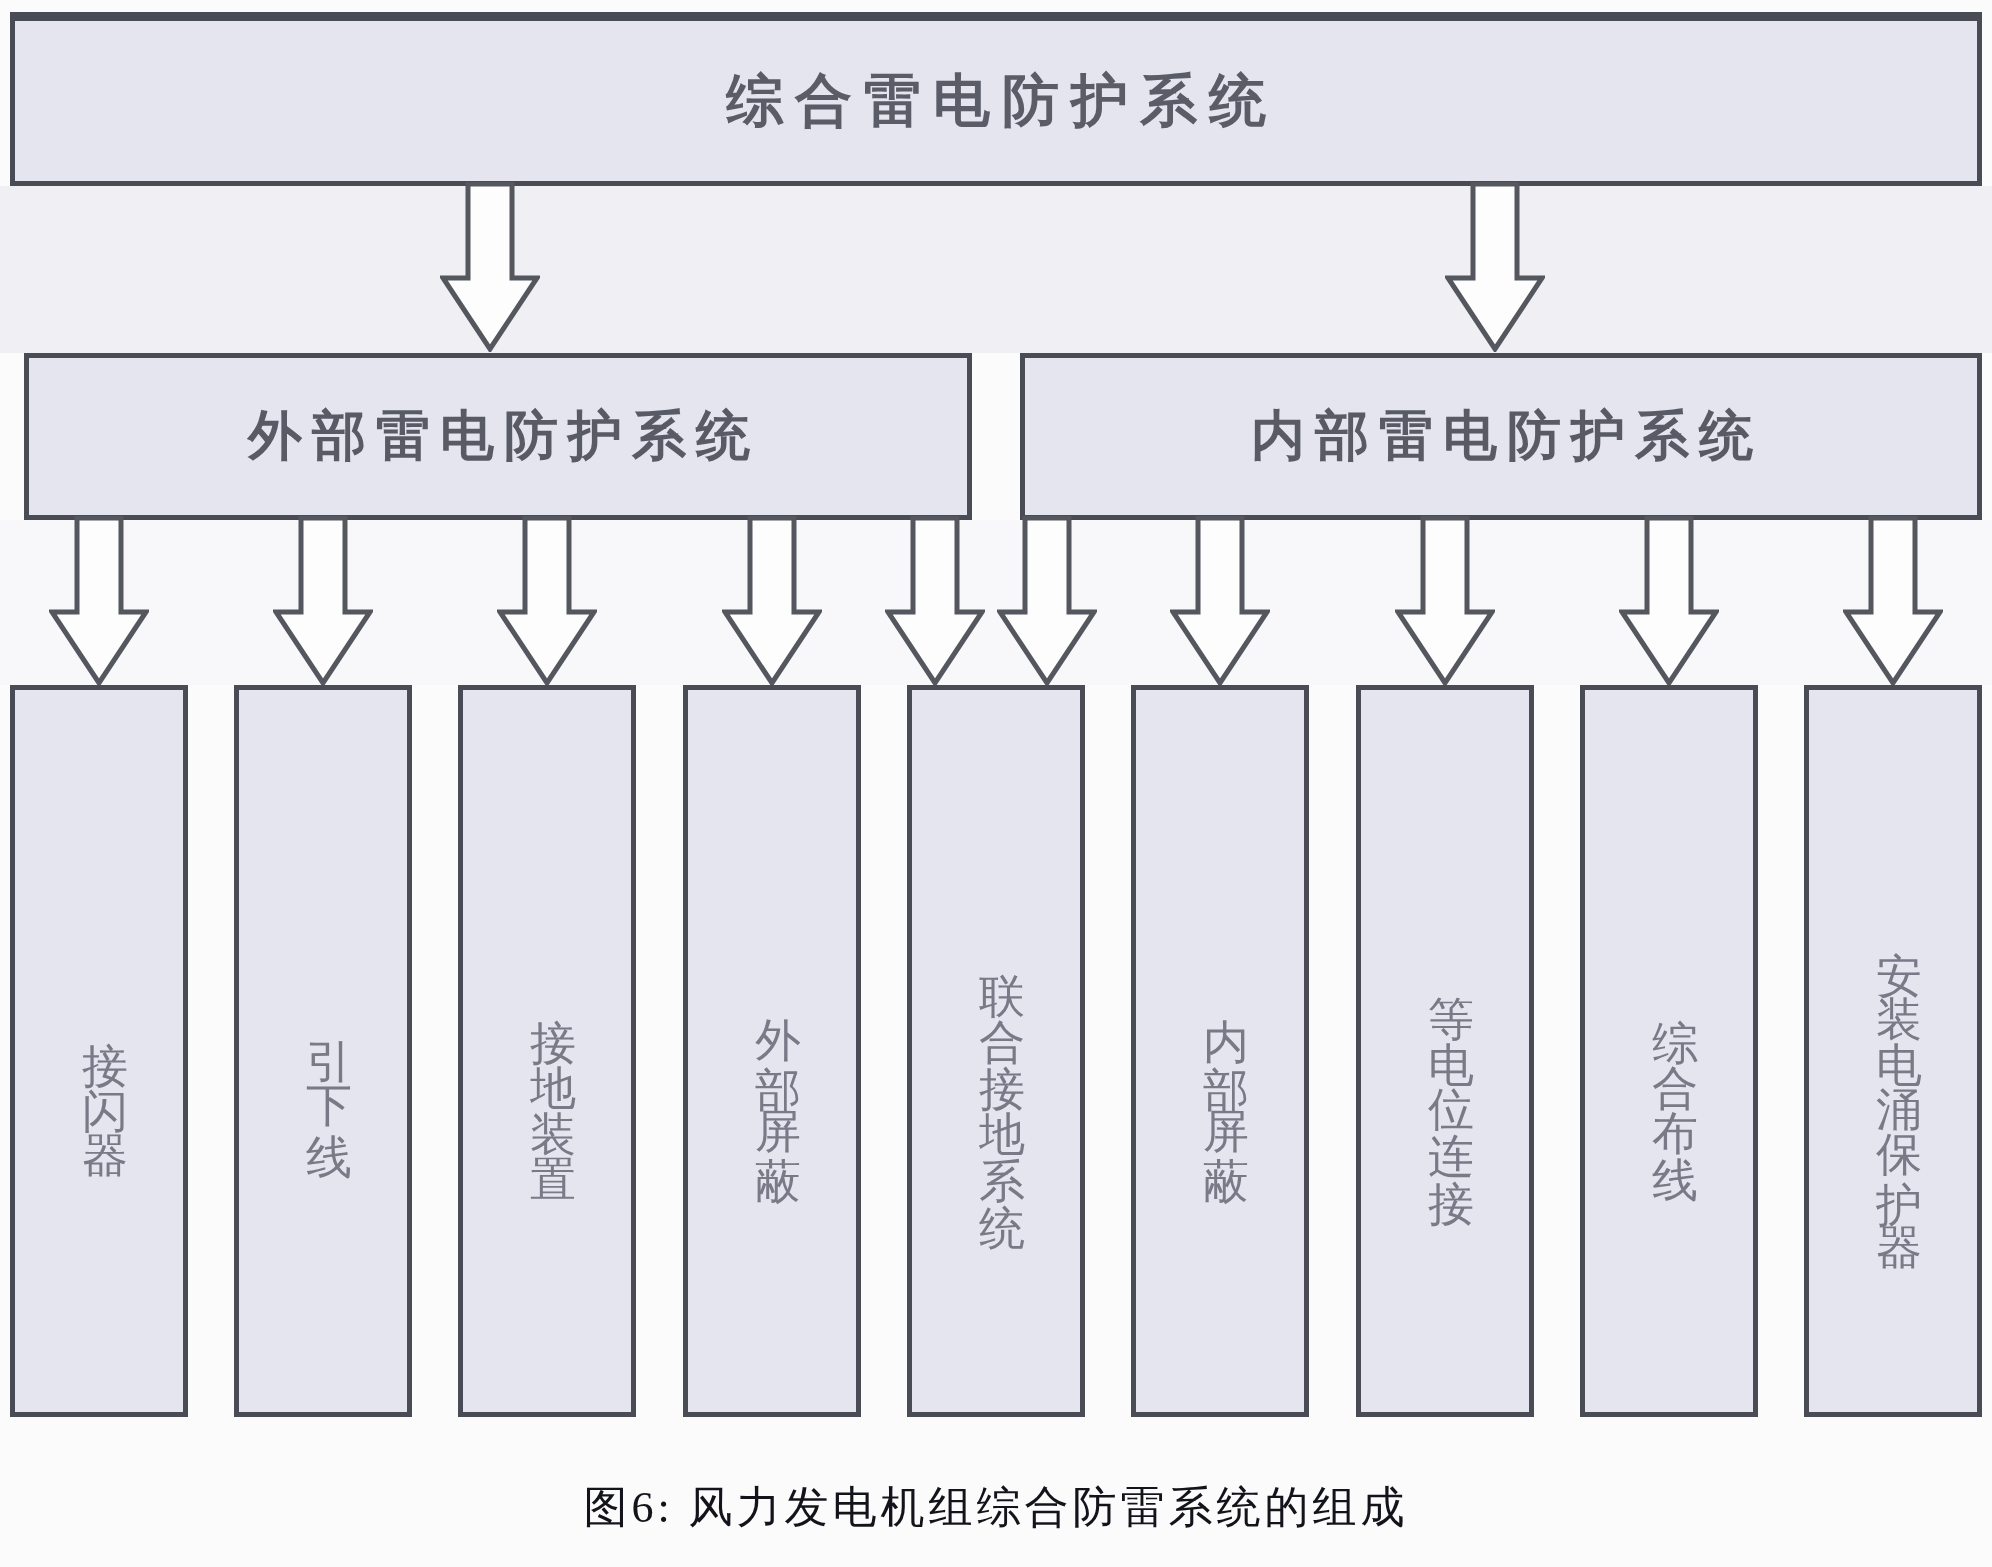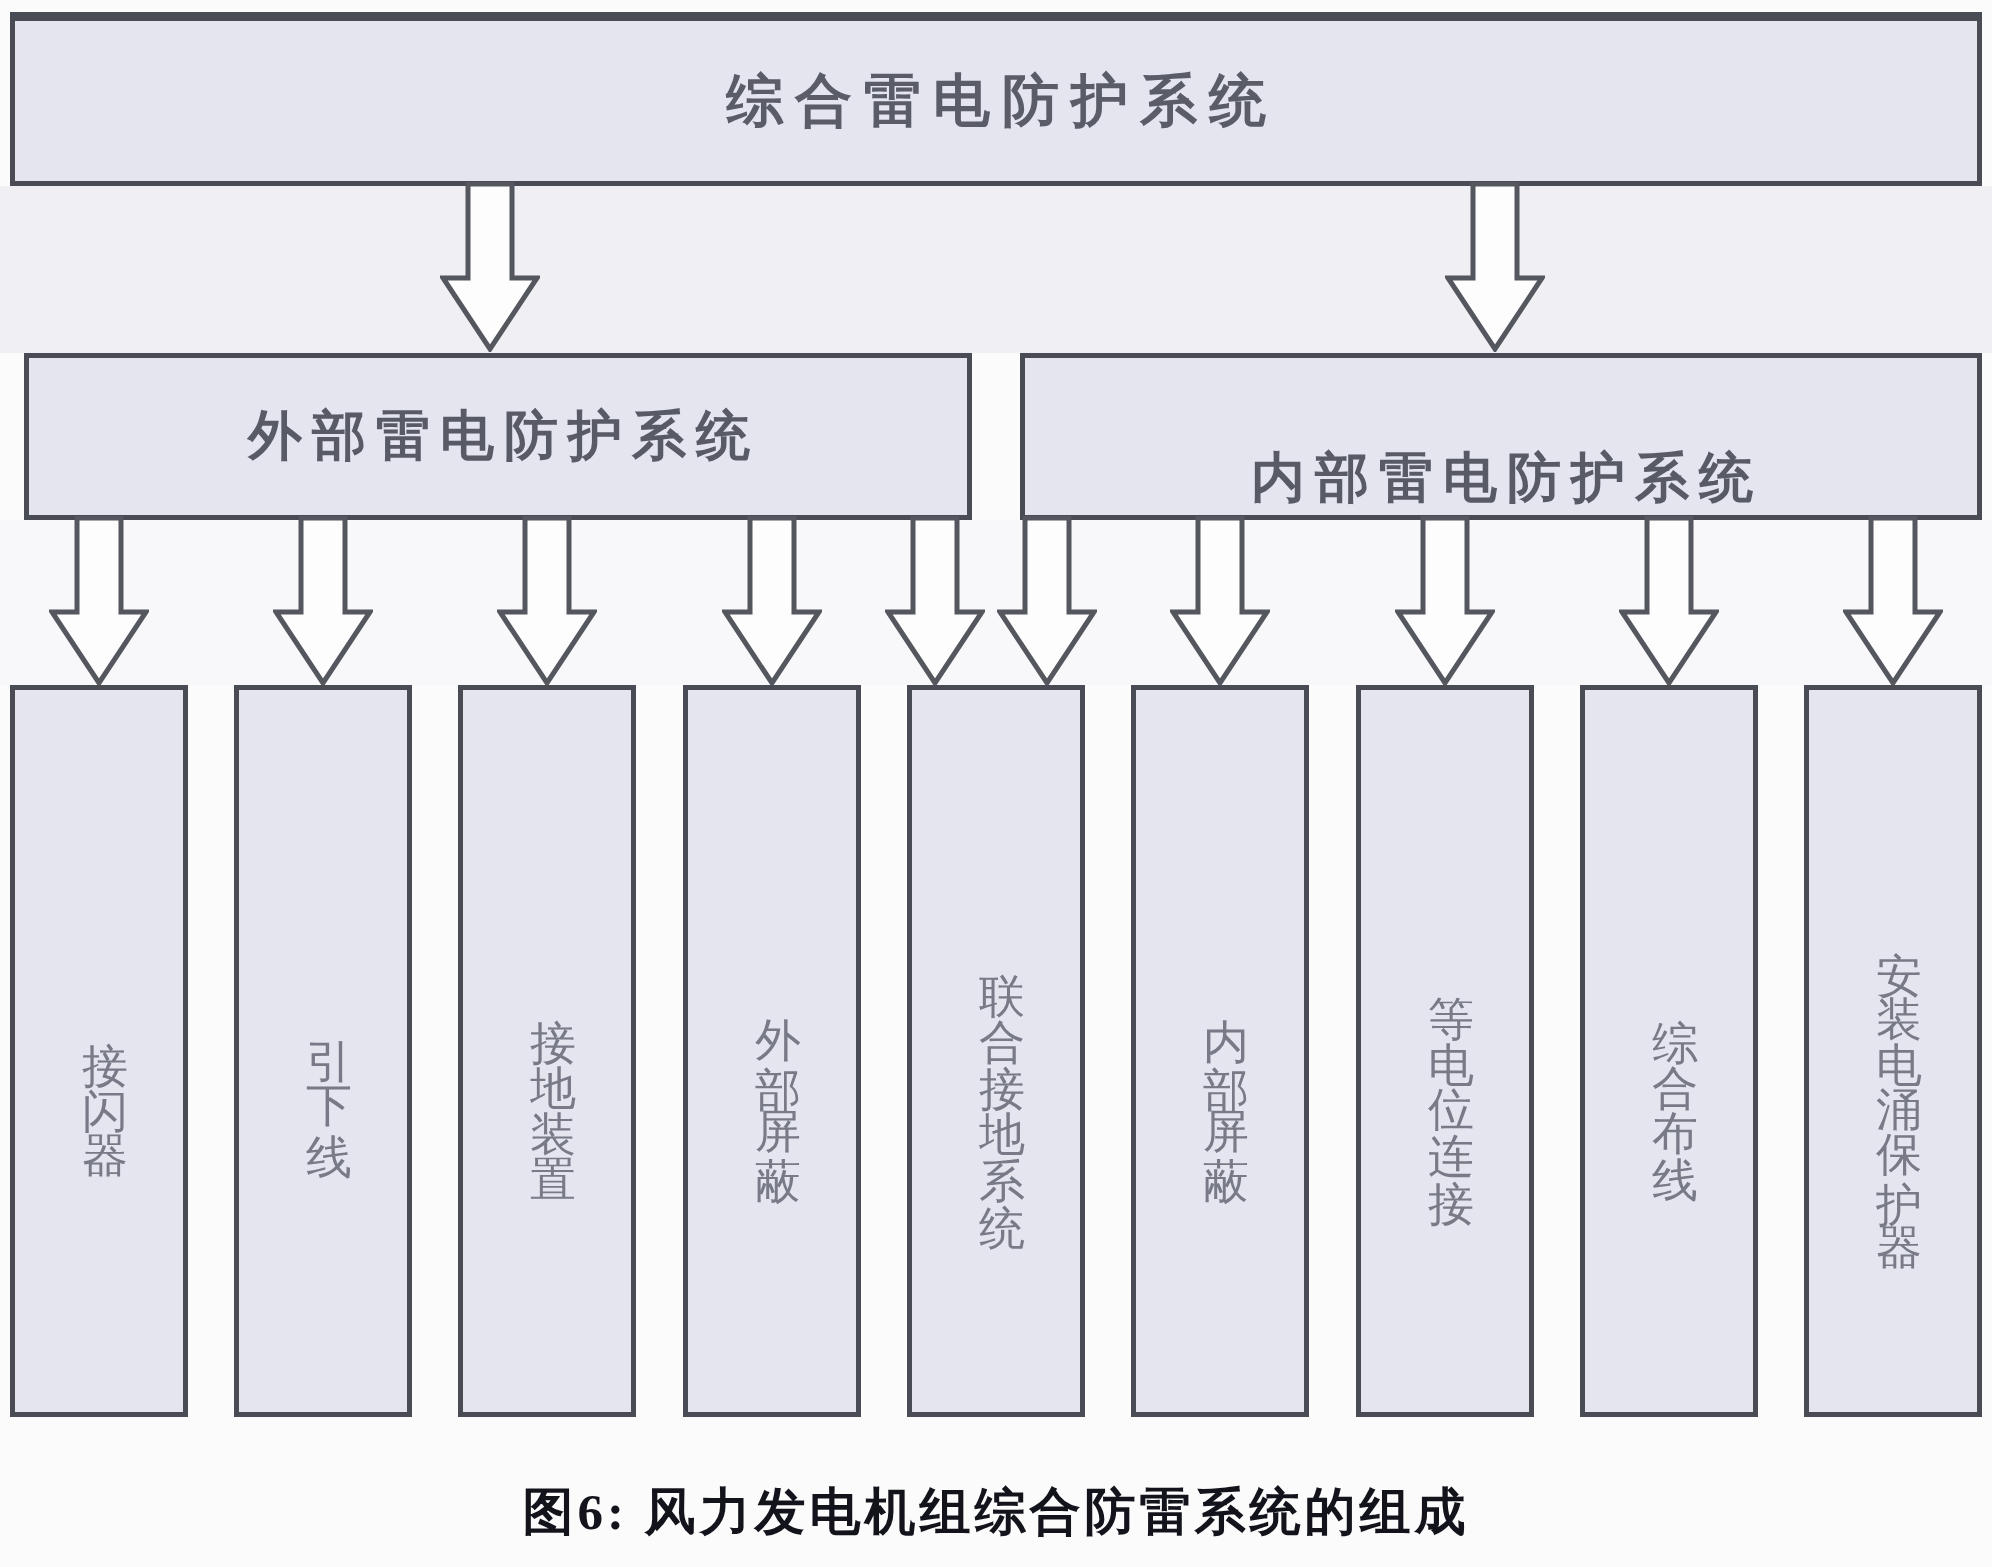--- a/index.html
+++ b/index.html
@@ -36,21 +36,21 @@
     border-top-width:9px;
     font-size:57px;letter-spacing:12px;font-weight:600;
     color:var(--root-text);
   }
   .node.branch{
     top:353px;height:167px;
     font-size:54px;letter-spacing:10px;font-weight:600;
     color:var(--branch-text);
   }
   .node.branch.external{left:10px;width:948px;margin-left:14px;}
-  .node.branch.internal{left:1020px;width:962px;align-items:flex-end;}
+  .node.branch.internal{left:1020px;width:962px;}
   .node.leaf{
     top:685px;width:178px;height:732px;
     border-width:5px;
   }
   .leaf .vtext{
     writing-mode:vertical-rl;
     text-orientation:upright;
     font-size:46px;
     letter-spacing:46px;
     color:var(--leaf-text);
@@ -60,21 +60,21 @@
   .block-arrow{position:absolute;width:100px;height:170px;}
   .block-arrow path{
     fill:var(--arrow-fill);
     stroke:var(--arrow-outline);
     stroke-width:5;
     stroke-linejoin:miter;
   }
   .caption{
     position:absolute;left:0;top:1478px;width:100%;
     text-align:center;
-    font-size:51px;font-weight:700;
+    font-size:44px;font-weight:400;
     letter-spacing:4px;
     color:var(--caption-text);
   }
 </style>
 </head>
 <body>
 
 <div class="canvas">
 
   <div class="band upper"></div>

